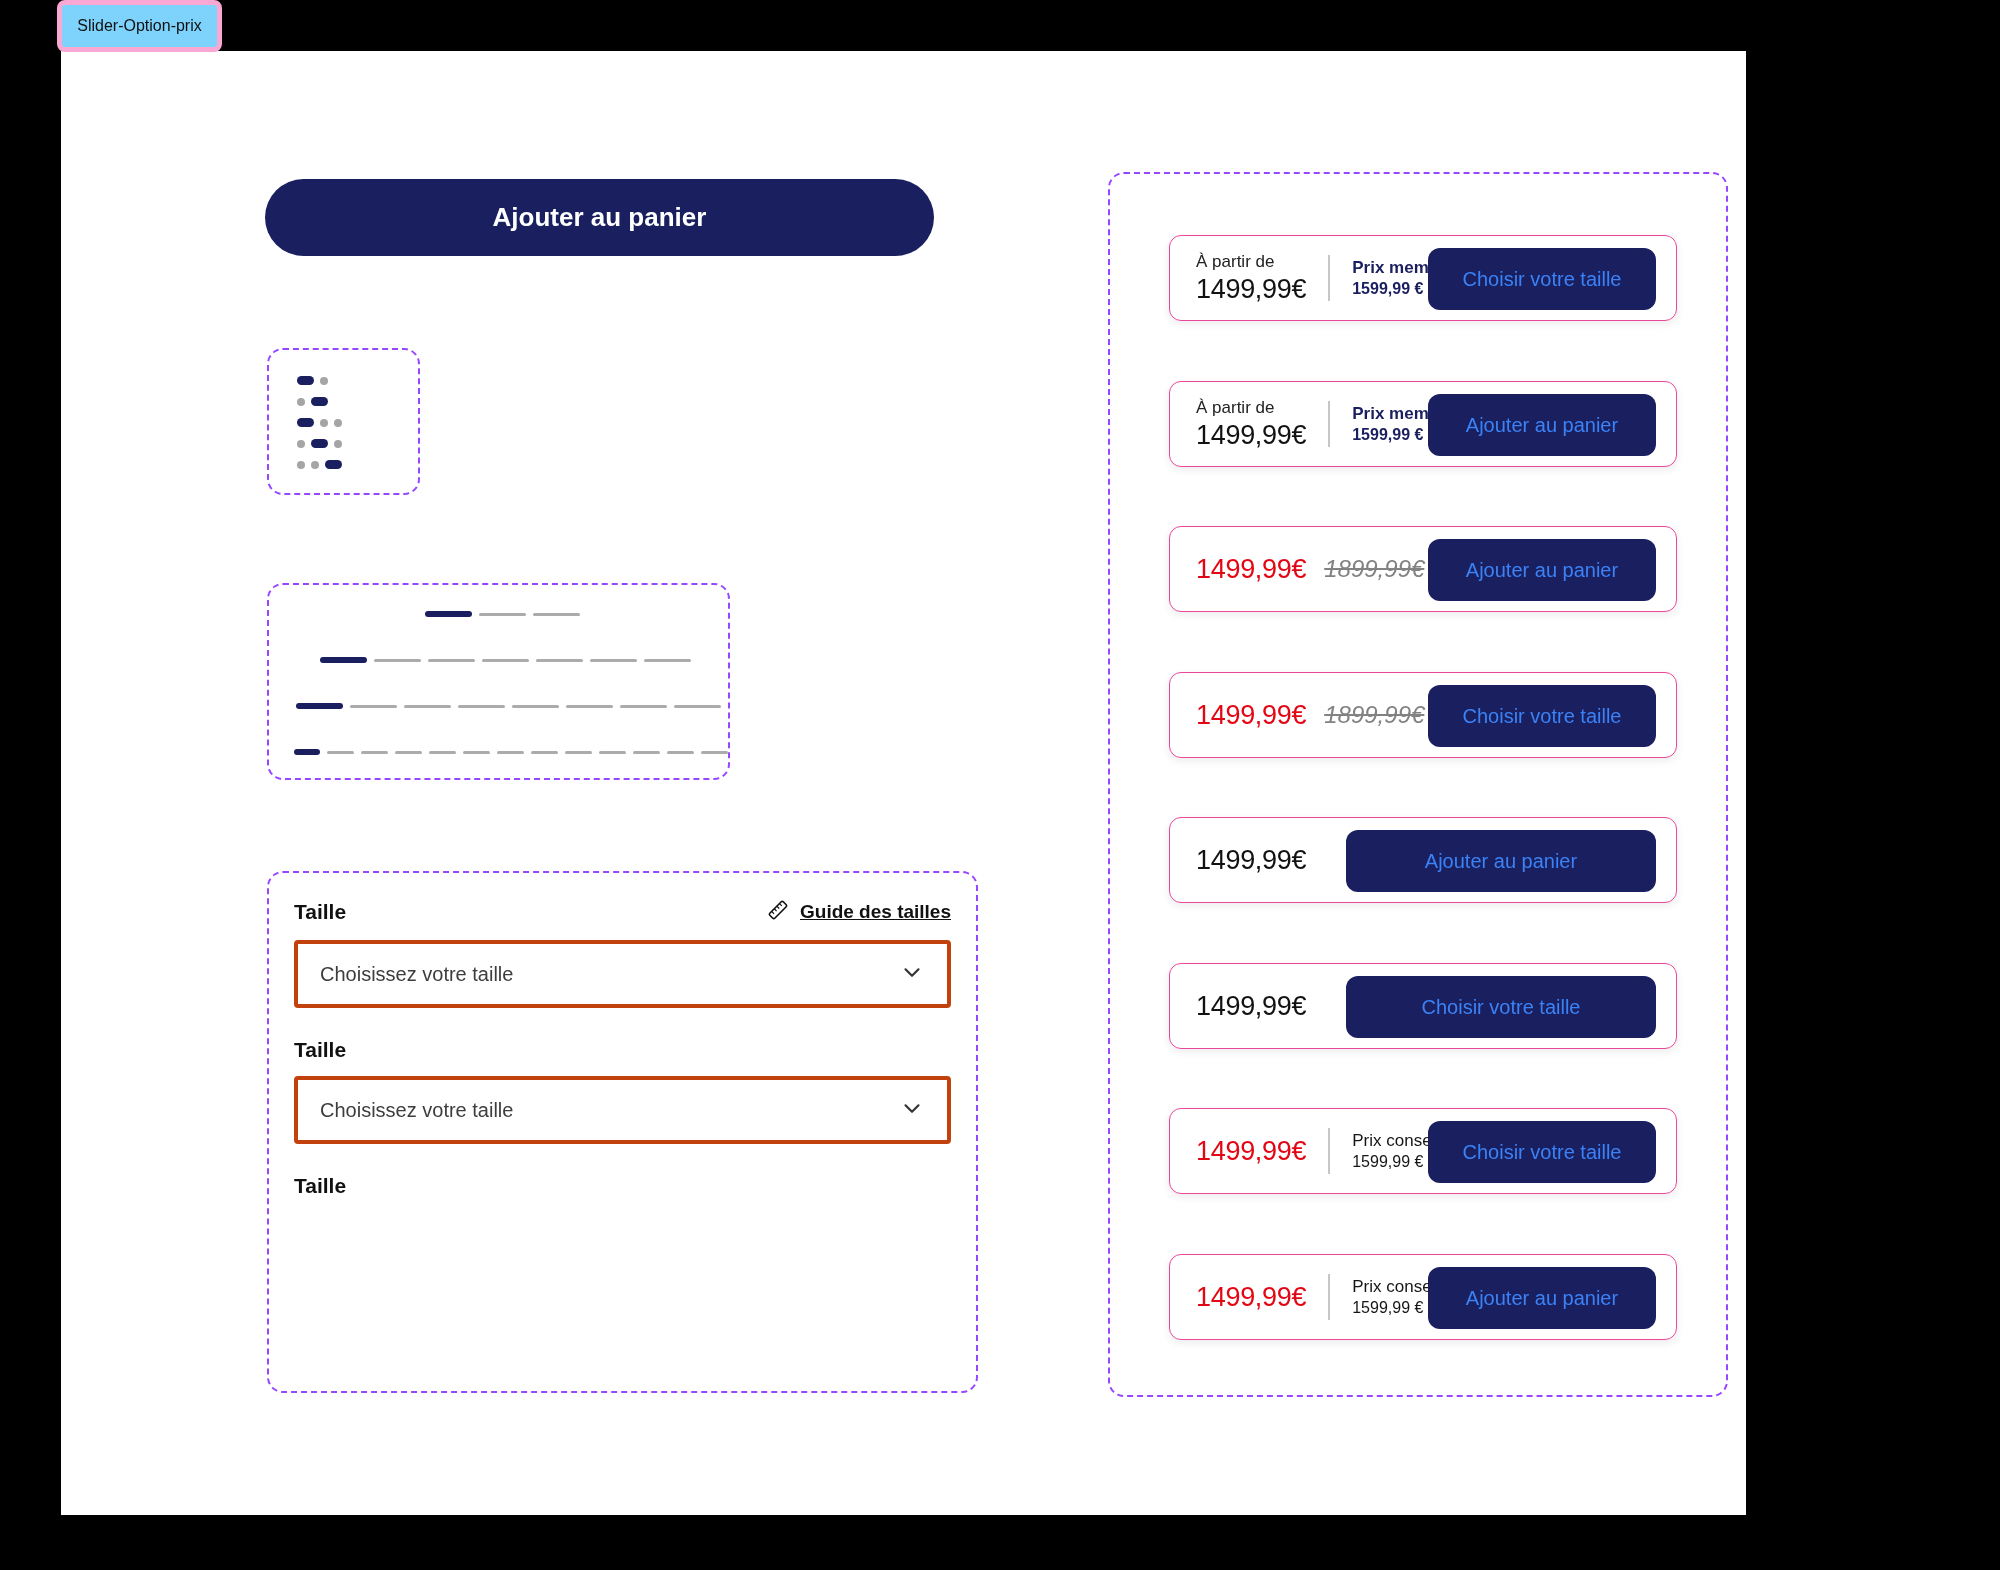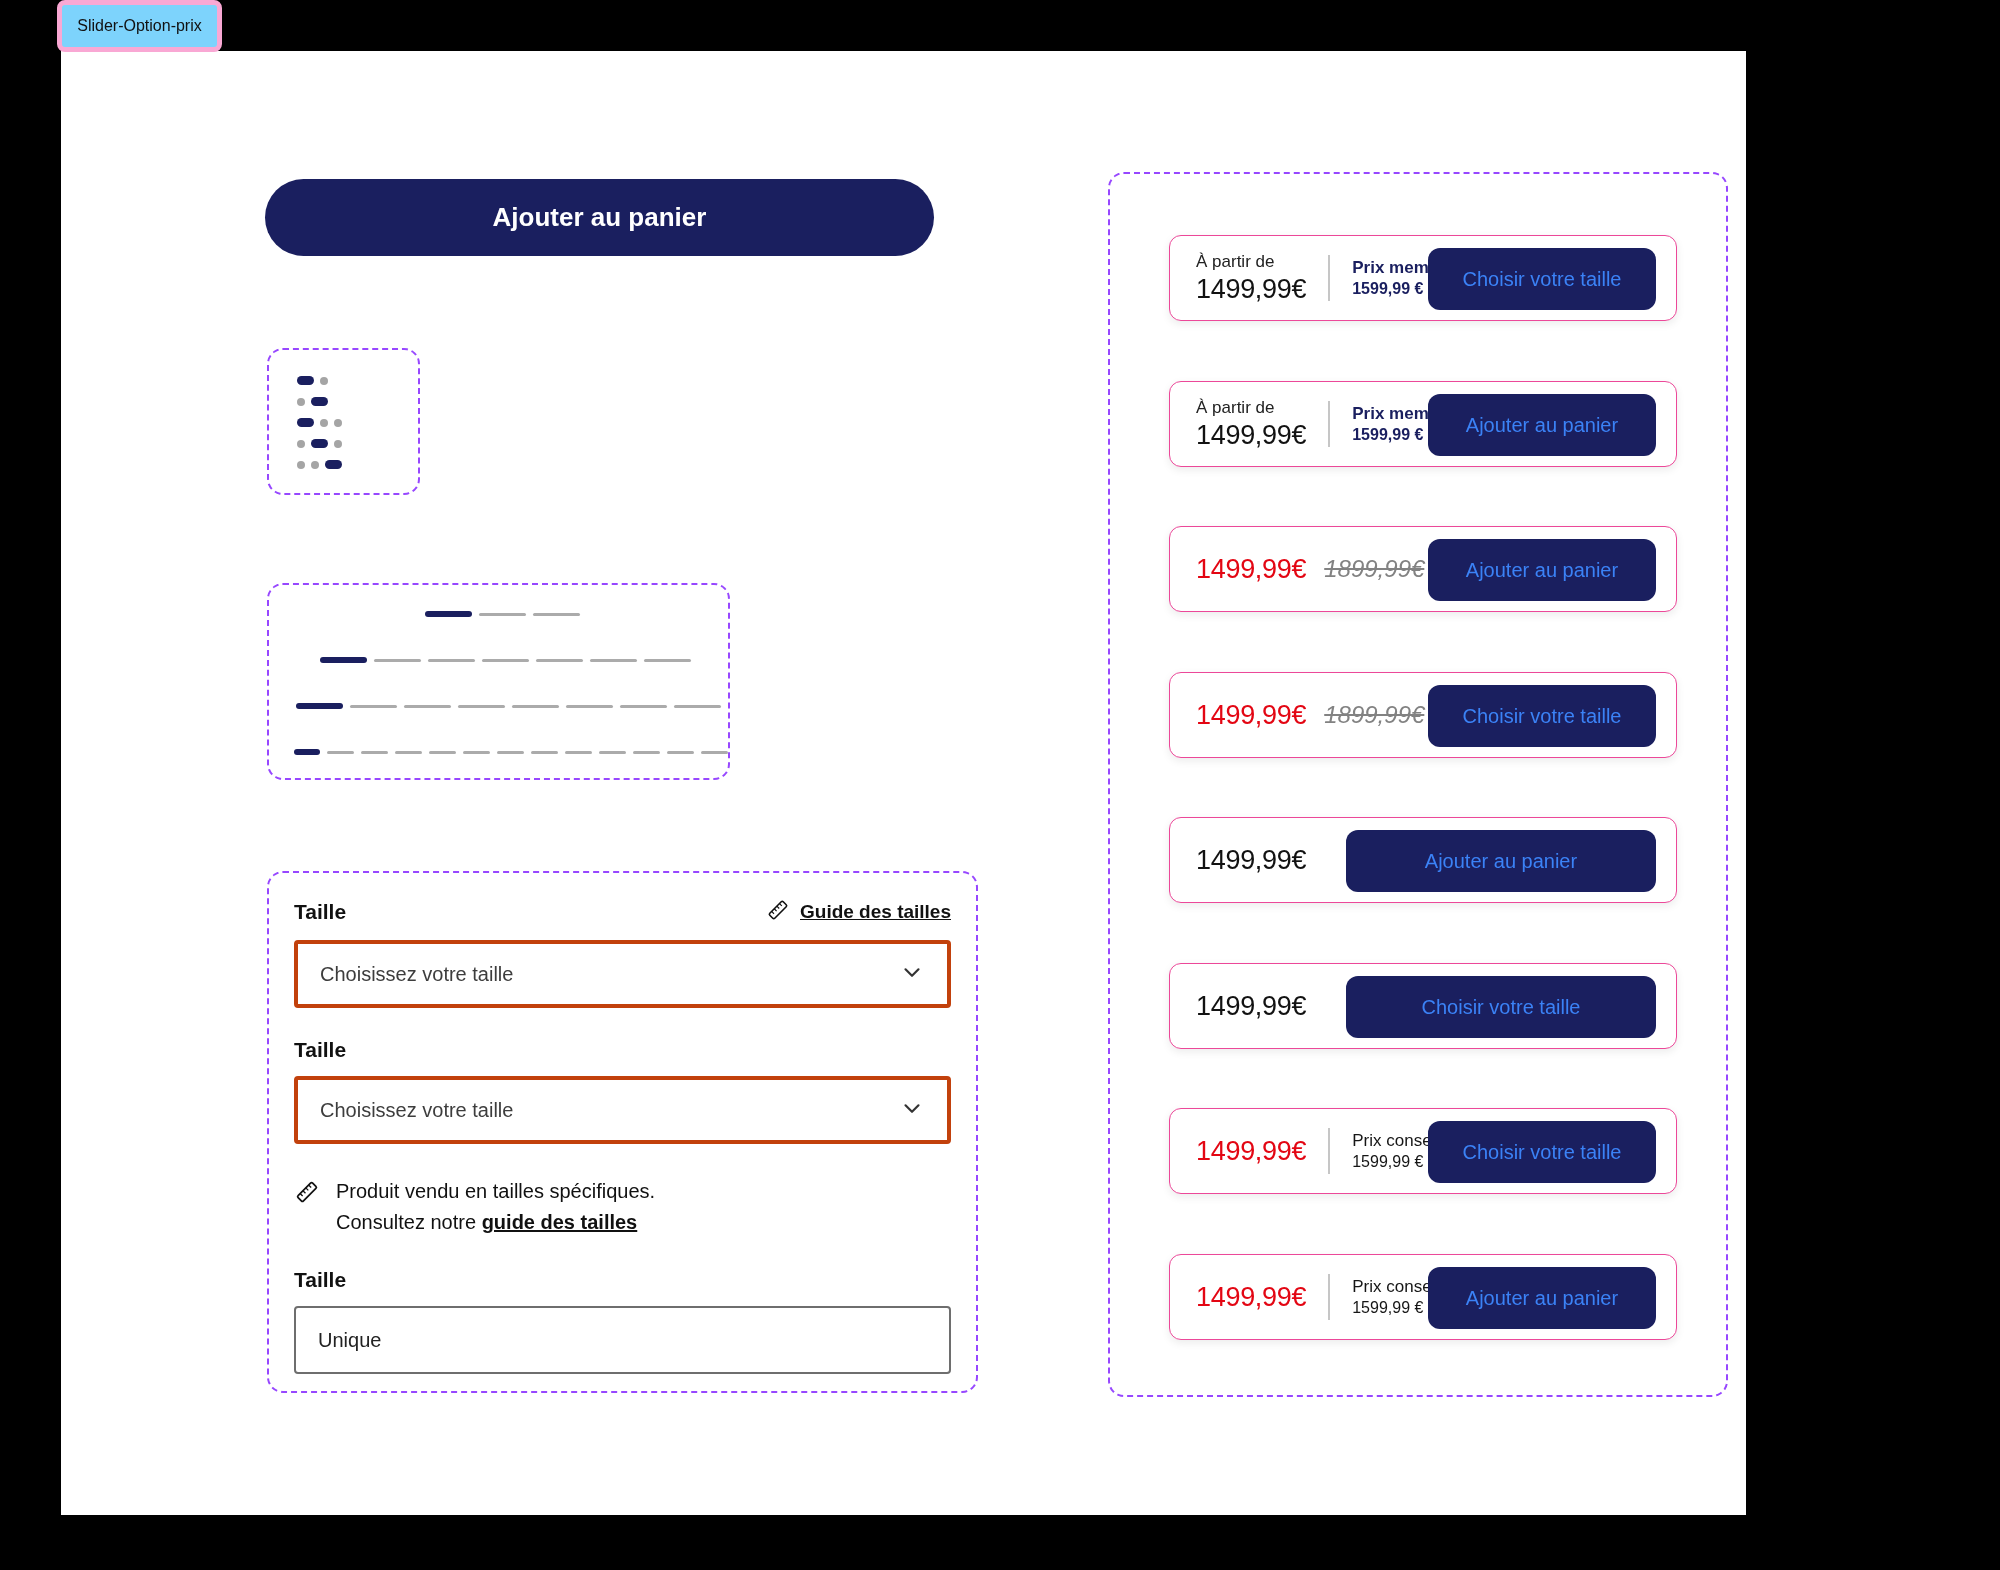--- a/index.html
+++ b/index.html
@@ -188,40 +188,22 @@
 
       <div class="select-box">
         <span class="placeholder">Choisissez votre taille</span>
         <span>
           <svg viewBox="0 0 24 24" width="26" height="26">
               <path d="M6 9.5l6 6 6-6" fill="none" stroke="#333" stroke-width="2" stroke-linecap="round" stroke-linejoin="round"></path>
             </svg>
         </span>
       </div>
 
-      <div class="size-note">
-        <span style="margin-top:3px;">
-          <svg viewBox="0 0 24 24" width="26" height="26">
-              <g transform="rotate(-45 12 12)">
-                <rect x="2.5" y="8.5" width="19" height="7" rx="1.4" fill="none" stroke="#111" stroke-width="1.6"></rect>
-                <line x1="6.5" y1="8.5" x2="6.5" y2="11.8" stroke="#111" stroke-width="1.2"></line>
-                <line x1="10.2" y1="8.5" x2="10.2" y2="11.8" stroke="#111" stroke-width="1.2"></line>
-                <line x1="13.9" y1="8.5" x2="13.9" y2="11.8" stroke="#111" stroke-width="1.2"></line>
-                <line x1="17.6" y1="8.5" x2="17.6" y2="11.8" stroke="#111" stroke-width="1.2"></line>
-              </g>
-            </svg>
-        </span>
-        <span>
-          <span>Produit vendu en tailles spécifiques.</span><br>
-          <span>Consultez notre </span><span class="bold-link">guide des tailles</span>
-        </span>
-      </div>
 
       <div class="size-label mt">Taille</div>
-      <input type="text" class="size-input" value="Unique" style="">
     </div>
 
     <div class="dashed-box right-section">
 
       <div class="price-card" style="top:61px">
         <div class="pc-col">
           <span class="pc-prefix">À partir de</span>
           <span class="pc-price black">1499,99€</span>
         </div>
         <div class="pc-divider"></div>

